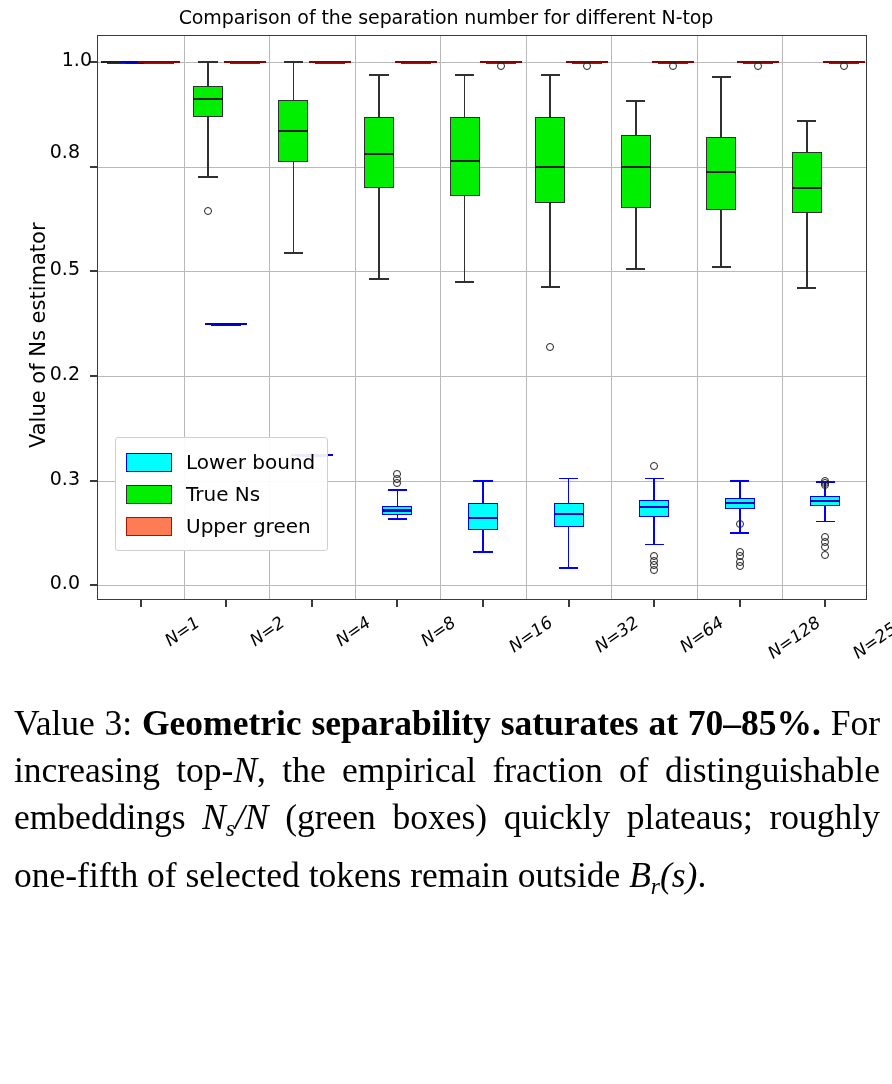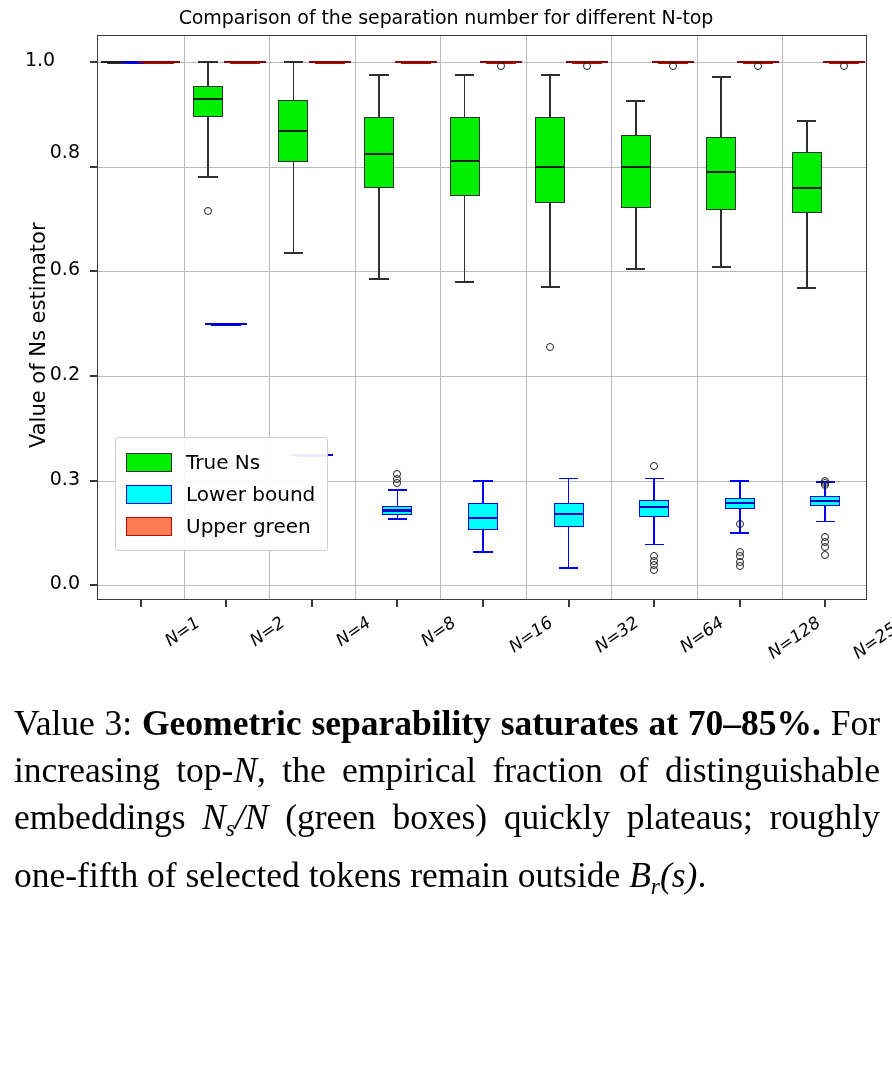--- a/index.html
+++ b/index.html
@@ -353,47 +353,47 @@
           <div class="bp-flier" style="left: 656.061px; top: 26.3426px; width: 8px; height: 8px; border: 1.5px solid rgb(32, 32, 32);"></div>
           <div class="bp-whisk-v" style="left: 744.817px; top: 26.1574px; width: 1.7px; height: 0px; background: rgb(176, 16, 0);"></div>
           <div class="bp-whisk-v" style="left: 744.817px; top: 26.1574px; width: 1.7px; height: 0px; background: rgb(176, 16, 0);"></div>
           <div class="bp-box" style="left: 730.617px; top: 26.1574px; width: 30px; height: 2.2px; background: rgb(253, 123, 85); border: 1.6px solid rgb(176, 16, 0);"></div>
           <div class="bp-median" style="left: 724.617px; top: 25.1574px; width: 42px; height: 2.1px; background: rgb(139, 0, 0);"></div>
           <div class="bp-flier" style="left: 741.617px; top: 26.3426px; width: 8px; height: 8px; border: 1.5px solid rgb(32, 32, 32);"></div>
         </div>
 
       <div id="legend">
         <div class="legend-row">
+          <span class="legend-swatch" style="background: rgb(0, 255, 255); border: 1.6px solid rgb(0, 0, 255);"></span>
+          <span class="legend-text">Lower bound</span>
+        </div>
+        <div class="legend-row">
           <span class="legend-swatch" style="background: rgb(0, 238, 0); border: 1.6px solid rgb(48, 48, 48);"></span>
           <span class="legend-text">True Ns</span>
-        </div>
-        <div class="legend-row">
-          <span class="legend-swatch" style="background: rgb(0, 255, 255); border: 1.6px solid rgb(0, 0, 255);"></span>
-          <span class="legend-text">Lower bound</span>
         </div>
         <div class="legend-row">
           <span class="legend-swatch" style="background: rgb(253, 123, 85); border: 1.6px solid rgb(176, 16, 0);"></span>
           <span class="legend-text">Upper green</span>
         </div>
       </div>
     </div>
 
     <div id="axes-decor">
         <div class="ytick-mark" style="left: 90px; top: 584px;"></div>
         <div class="ytick-label" style="width: 80px; left: 0px; top: 571px;">0.0</div>
         <div class="ytick-mark" style="left: 90px; top: 480px;"></div>
         <div class="ytick-label" style="width: 80px; left: 0px; top: 467px;">0.3</div>
         <div class="ytick-mark" style="left: 90px; top: 375px;"></div>
         <div class="ytick-label" style="width: 80px; left: 0px; top: 362px;">0.2</div>
         <div class="ytick-mark" style="left: 90px; top: 270px;"></div>
-        <div class="ytick-label" style="width: 80px; left: 0px; top: 257px;">0.6</div>
+        <div class="ytick-label" style="width: 80px; left: 0px; top: 257px;">0.5</div>
         <div class="ytick-mark" style="left: 90px; top: 166px;"></div>
         <div class="ytick-label" style="width: 80px; left: 0px; top: 140px;">0.8</div>
         <div class="ytick-mark" style="left: 90px; top: 61px;"></div>
-        <div class="ytick-label" style="width: 80px; left: 0px; top: 48px; text-align: center;">1.0</div>
+        <div class="ytick-label" style="width: 80px; left: 12px; top: 48px;">1.0</div>
         <div class="xtick-mark" style="left: 140px; top: 600px;"></div>
         <div class="xtick-label" style="left: 153.778px; top: 612px;">N=1</div>
         <div class="xtick-mark" style="left: 225px; top: 600px;"></div>
         <div class="xtick-label" style="left: 239.333px; top: 612px;">N=2</div>
         <div class="xtick-mark" style="left: 311px; top: 600px;"></div>
         <div class="xtick-label" style="left: 324.889px; top: 612px;">N=4</div>
         <div class="xtick-mark" style="left: 396px; top: 600px;"></div>
         <div class="xtick-label" style="left: 410.444px; top: 612px;">N=8</div>
         <div class="xtick-mark" style="left: 482px; top: 600px;"></div>
         <div class="xtick-label" style="left: 496px; top: 612px;">N=16</div>

